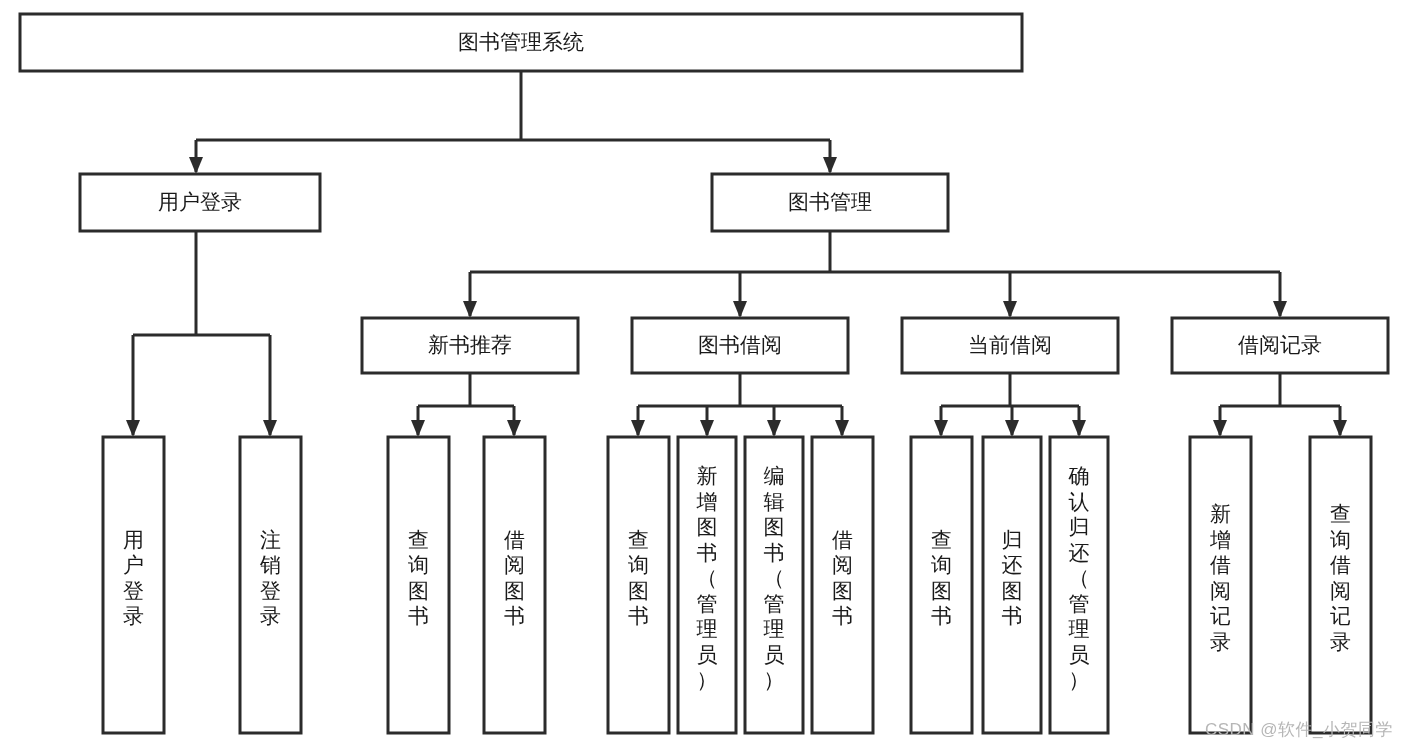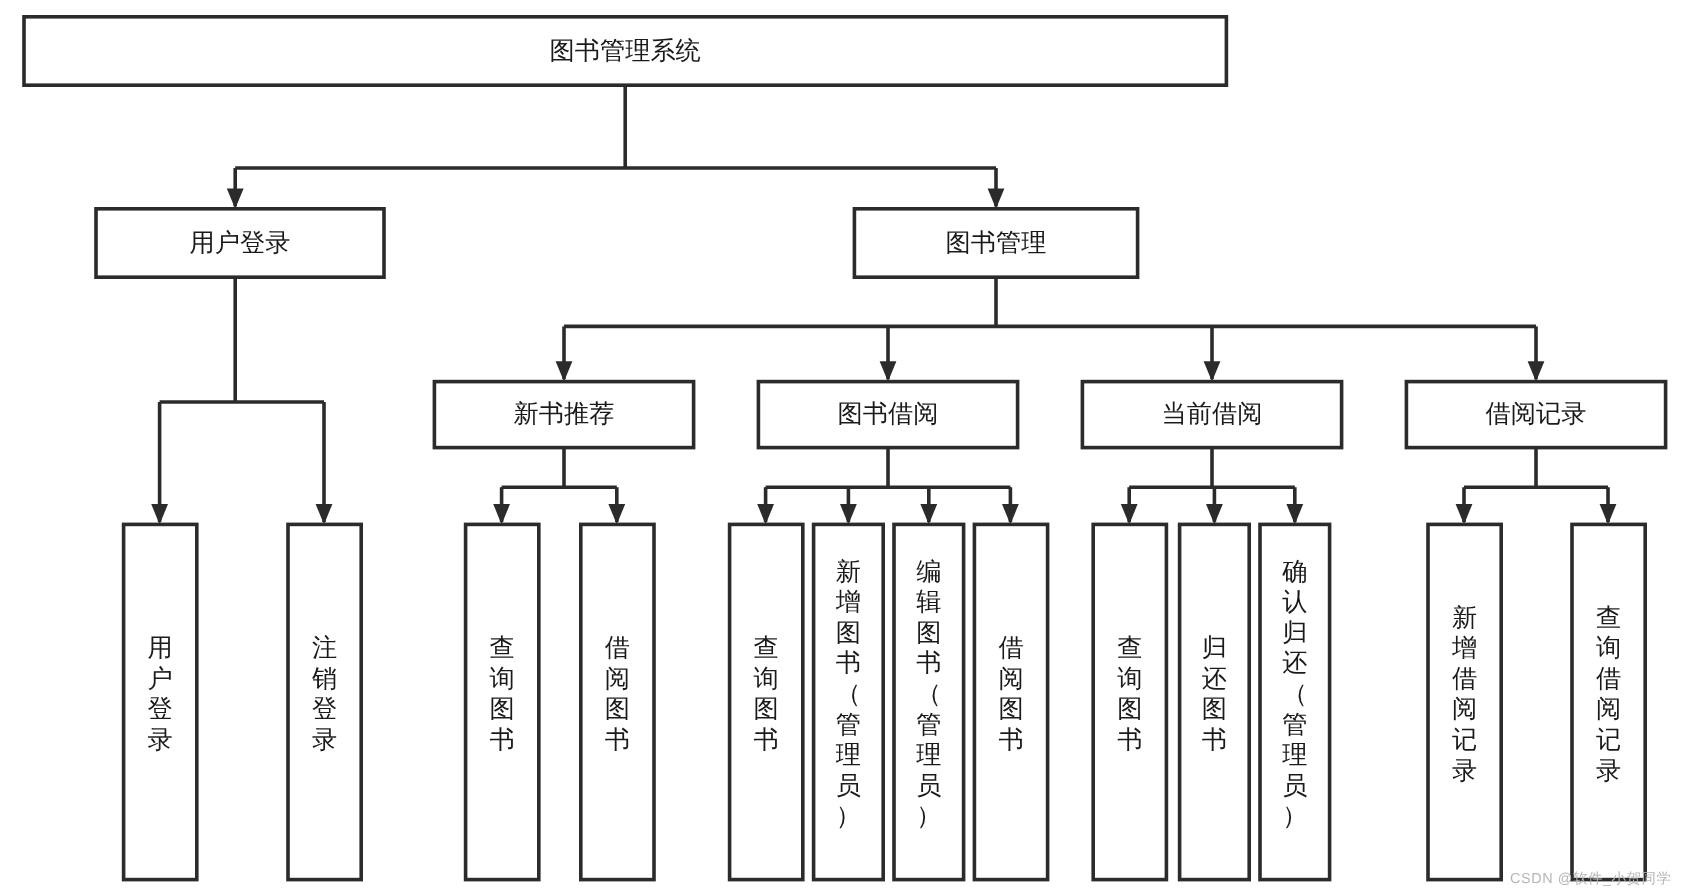--- a/index.html
+++ b/index.html
@@ -56,21 +56,21 @@
     font-family: "Liberation Sans", "DejaVu Sans", sans-serif;
     font-size: 21px;
     fill: #1a1a1a;
     text-anchor: middle;
   }
   .watermark-text {
     position: absolute;
     right: 12px;
     bottom: 6px;
     font-family: "Liberation Sans", "DejaVu Sans", sans-serif;
-    font-size: 12px;
+    font-size: 17px;
     color: #b6b6b6;
     letter-spacing: 0.5px;
     white-space: nowrap;
     user-select: none;
   }
 </style>
 </head>
 <body>
 
 <div id="diagram-root">

